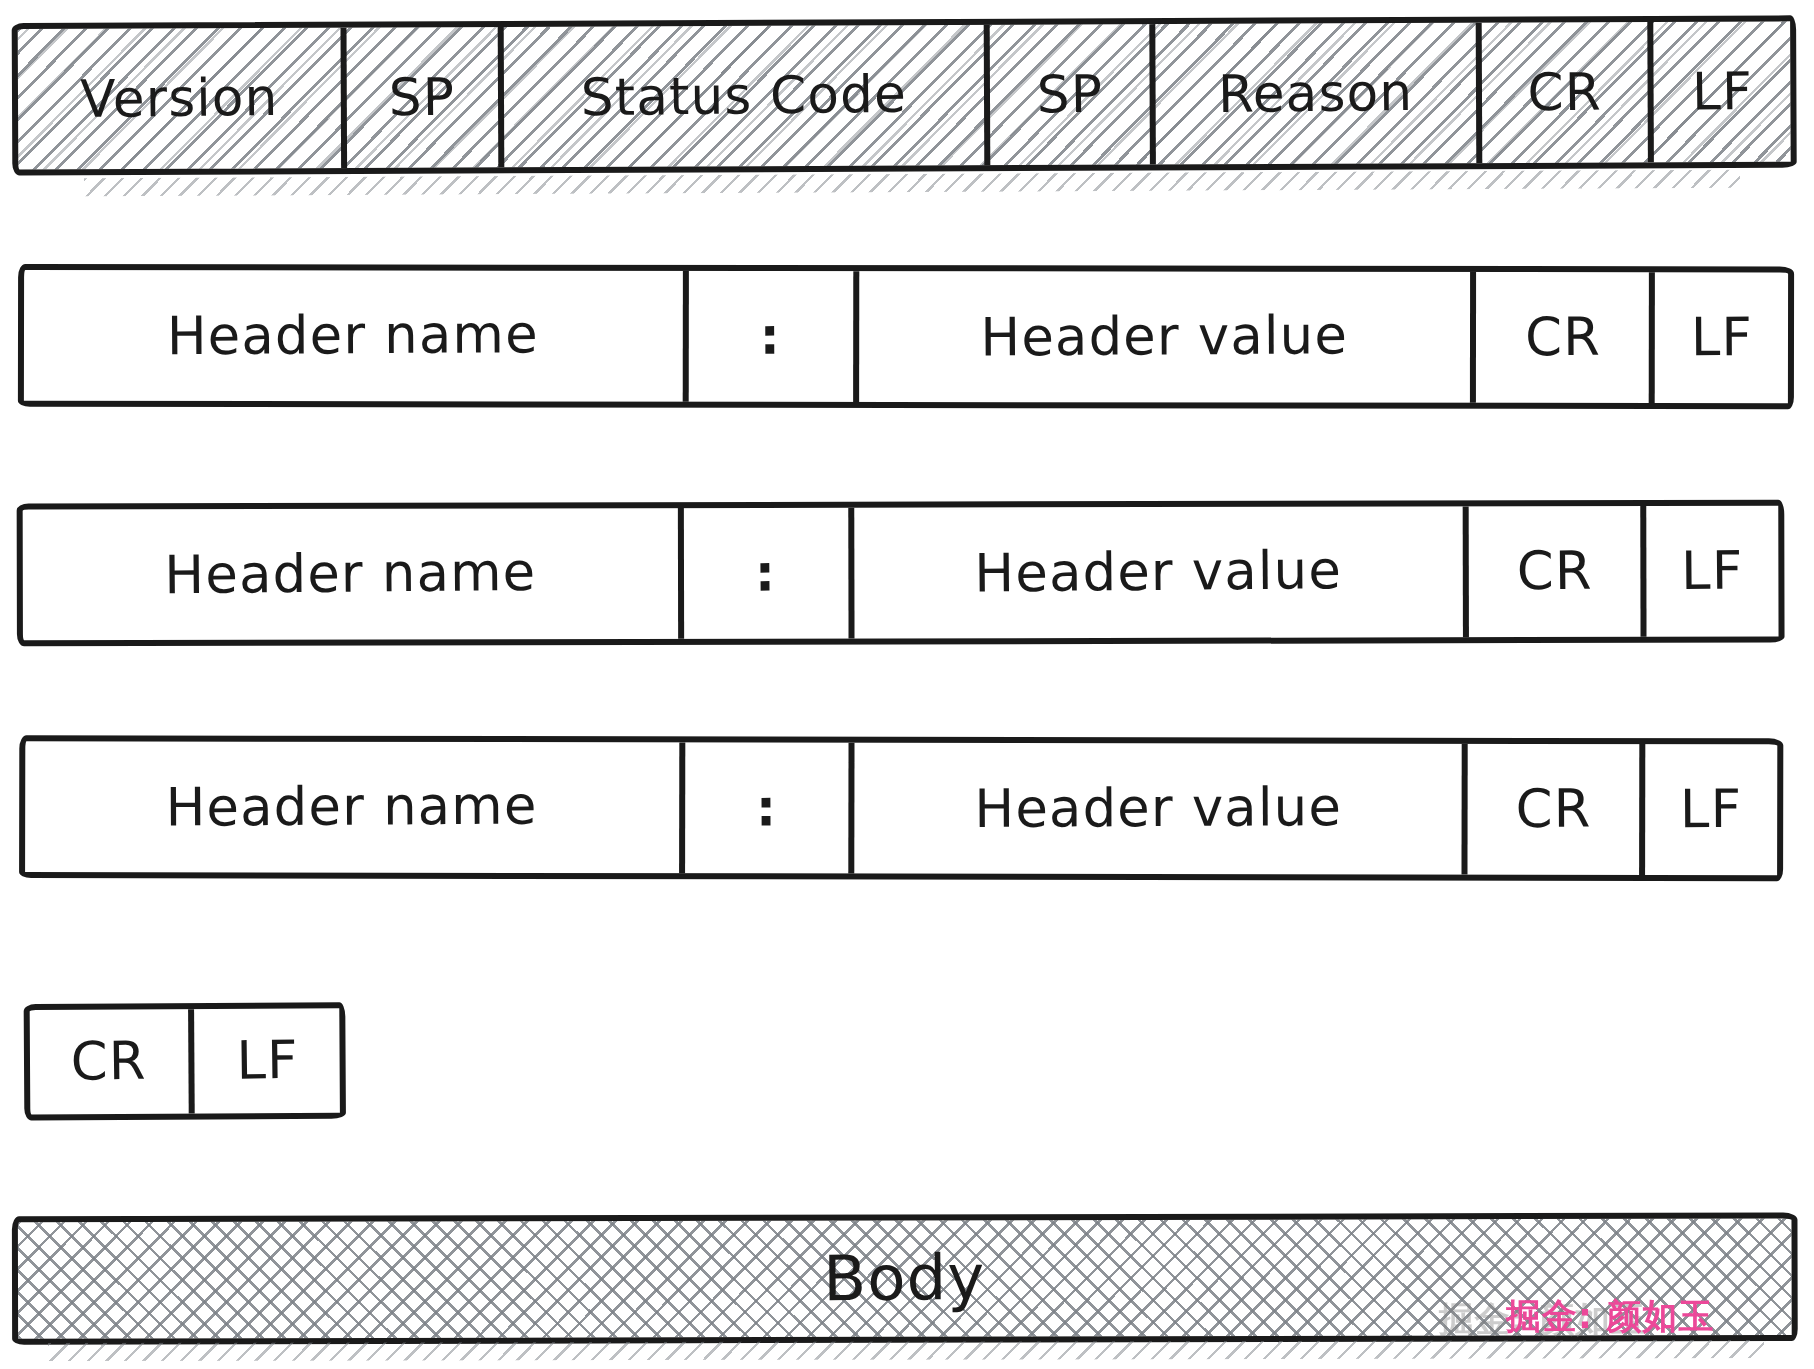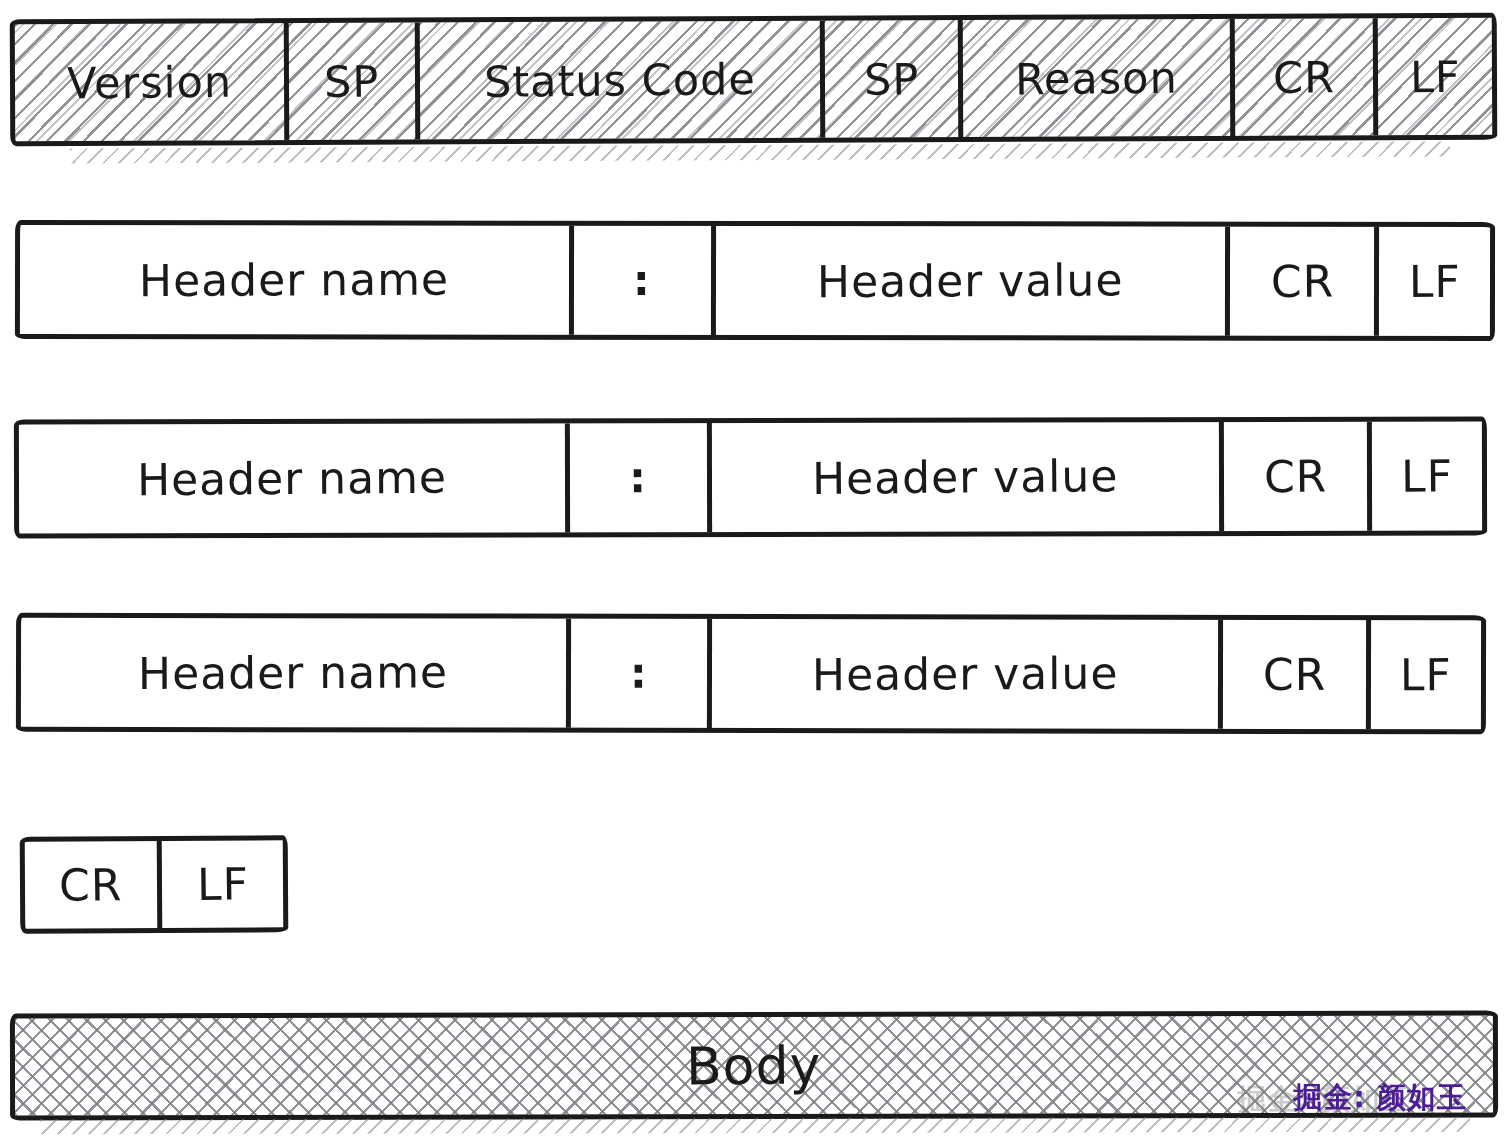--- a/index.html
+++ b/index.html
@@ -96,24 +96,24 @@
 
   .c-colon span{font-size:42px;font-weight:bold;}
   #row-status .cell span{font-size:43px;}
   #row-body .cell span{font-size:52px;}
 
   .watermark{
     position:absolute;
     left:1255px;
     top:1078px;
     width:250px;
-    text-align:center;
+    text-align:left;
     font-size:29px;
     font-weight:bold;
-    color:#4c1d95;
+    color:#ec4899;
     letter-spacing:1px;
     text-shadow:-56px 2px 0 rgba(128,128,128,0.40);
     z-index:5;
   }
 </style>
 </head>
 <body>
 
 <div class="canvas">
 

